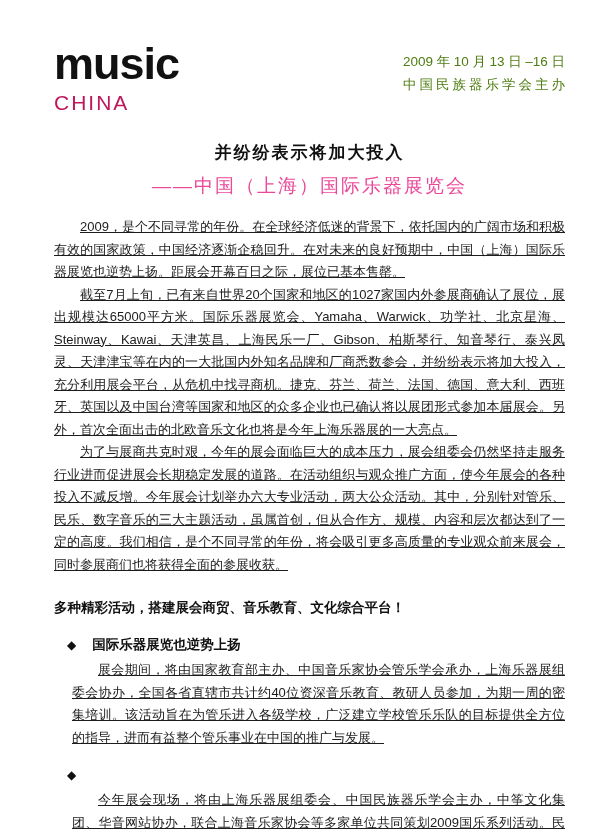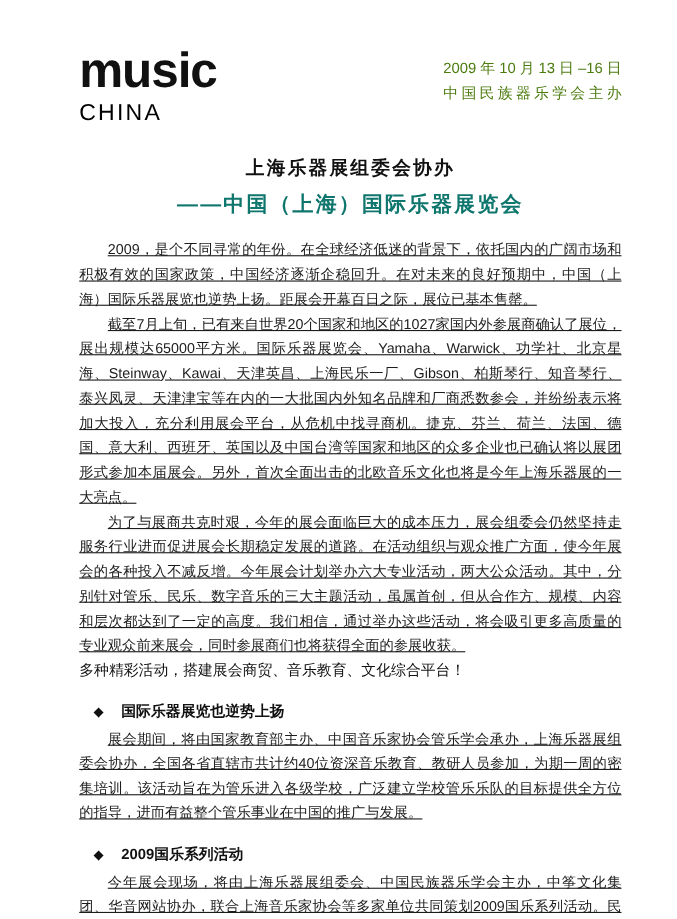--- a/index.html
+++ b/index.html
@@ -8,42 +8,42 @@
     height: 835px;
     background: #ffffff;
     color: #1c1c1c;
     font-family: "Liberation Sans", "DejaVu Sans", sans-serif;
     overflow: hidden;
   }
   .page {
     box-sizing: border-box;
     width: 615px;
     height: 835px;
-    padding: 44px 50px 20px 72px;
+    padding: 44px 50px 20px 54px;
   }
 
   
   .header {
     display: flex;
     justify-content: space-between;
     align-items: flex-start;
   }
   .logo-music {
     font-size: 45px;
     font-weight: 800;
     letter-spacing: -1px;
     line-height: 40px;
     color: #111;
   }
   .logo-china {
     font-size: 21px;
     font-weight: 400;
     letter-spacing: 2px;
     margin-top: 7px;
-    color: #000000;
+    color: #be185d;
   }
   .venue {
     width: 162px;
     margin-top: 6px;
   }
   .venue-line {
     font-size: 13.5px;
     line-height: 23px;
     text-align: justify;
     text-align-last: justify;
@@ -55,41 +55,42 @@
   .title-block { margin-top: 26px; }
   .title-main {
     text-align: center;
     font-weight: bold;
     font-size: 17px;
     letter-spacing: 2px;
     color: #111;
   }
   .title-sub {
     text-align: center;
-    font-weight: bold;
+    font-weight: normal;
     font-size: 19px;
     letter-spacing: 2px;
     margin-top: 9px;
-    color: #0f766e;
+    color: #ec4899;
   }
 
   
   .body-block { margin-top: 17px; }
   .para {
     margin: 0;
     font-size: 13px;
     line-height: 22.5px;
     text-align: justify;
     text-indent: 2em;
     color: #1c1c1c;
     text-decoration: underline;
   }
 
   .highlight-line {
-    font-weight: normal;
+    margin-top: 21px;
+    font-weight: bold;
     font-size: 13.5px;
     line-height: 22px;
     color: #111;
   }
 
   
   .section { margin-top: 15px; }
   .section-heading {
     display: flex;
     align-items: baseline;
@@ -97,60 +98,59 @@
     font-size: 13.5px;
     line-height: 22px;
     padding-left: 13px;
     color: #111;
   }
   .diamond {
     font-size: 12px;
     margin-right: 16px;
     color: #111;
   }
-  .section .para { margin-top: 3px; }
+  .section .para { margin-top: 3px; margin-left: 18px; }
 </style>
 </head>
 <body>
 
 <div class="page">
 
   <div class="header">
     <div class="logo">
       <div class="logo-music">music</div>
       <div class="logo-china">CHINA</div>
     </div>
     <div class="venue">
       <div class="venue-line">2009年10月13日–16日</div>
       <div class="venue-line">中国民族器乐学会主办</div>
     </div>
   </div>
 
   <div class="title-block">
-    <div class="title-main">上海乐器展组委会协办</div>
+    <div class="title-main">并纷纷表示将加大投入</div>
     <div class="title-sub">——中国（上海）国际乐器展览会</div>
   </div>
 
   <div class="body-block">
     <p class="para">2009，是个不同寻常的年份。在全球经济低迷的背景下，依托国内的广阔市场和积极有效的国家政策，中国经济逐渐企稳回升。在对未来的良好预期中，中国（上海）国际乐器展览也逆势上扬。距展会开幕百日之际，展位已基本售罄。</p>
     <p class="para">截至7月上旬，已有来自世界20个国家和地区的1027家国内外参展商确认了展位，展出规模达65000平方米。国际乐器展览会、Yamaha、Warwick、功学社、北京星海、Steinway、Kawai、天津英昌、上海民乐一厂、Gibson、柏斯琴行、知音琴行、泰兴凤灵、天津津宝等在内的一大批国内外知名品牌和厂商悉数参会，并纷纷表示将加大投入，充分利用展会平台，从危机中找寻商机。捷克、芬兰、荷兰、法国、德国、意大利、西班牙、英国以及中国台湾等国家和地区的众多企业也已确认将以展团形式参加本届展会。另外，首次全面出击的北欧音乐文化也将是今年上海乐器展的一大亮点。</p>
-    <p class="para">为了与展商共克时艰，今年的展会面临巨大的成本压力，展会组委会仍然坚持走服务行业进而促进展会长期稳定发展的道路。在活动组织与观众推广方面，使今年展会的各种投入不减反增。今年展会计划举办六大专业活动，两大公众活动。其中，分别针对管乐、民乐、数字音乐的三大主题活动，虽属首创，但从合作方、规模、内容和层次都达到了一定的高度。我们相信，通过举办这些活动，将会吸引更多高质量的专业观众前来展会，同时参展商们也将获得全面的参展收获。</p>
+    <p class="para">为了与展商共克时艰，今年的展会面临巨大的成本压力，展会组委会仍然坚持走服务行业进而促进展会长期稳定发展的道路。在活动组织与观众推广方面，使今年展会的各种投入不减反增。今年展会计划举办六大专业活动，两大公众活动。其中，分别针对管乐、民乐、数字音乐的三大主题活动，虽属首创，但从合作方、规模、内容和层次都达到了一定的高度。我们相信，是个不同寻常的年份，将会吸引更多高质量的专业观众前来展会，同时参展商们也将获得全面的参展收获。</p>
   </div>
 
   <div class="highlight-line">多种精彩活动，搭建展会商贸、音乐教育、文化综合平台！</div>
 
   <div class="section">
     <div class="section-heading">
       <span class="diamond">◆</span>
       <span>国际乐器展览也逆势上扬</span>
     </div>
     <p class="para">展会期间，将由国家教育部主办、中国音乐家协会管乐学会承办，上海乐器展组委会协办，全国各省直辖市共计约40位资深音乐教育、教研人员参加，为期一周的密集培训。该活动旨在为管乐进入各级学校，广泛建立学校管乐乐队的目标提供全方位的指导，进而有益整个管乐事业在中国的推广与发展。</p>
   </div>
 
   <div class="section">
     <div class="section-heading">
       <span class="diamond">◆</span>
-      <span>2009国乐系列活动</span>
     </div>
     <p class="para">今年展会现场，将由上海乐器展组委会、中国民族器乐学会主办，中筝文化集团、华音网站协办，联合上海音乐家协会等多家单位共同策划2009国乐系列活动。民乐飘香，绚烂国粹；五大内容，交相辉映。2009上海乐器展开幕音乐会、2009中国民族音乐教育发展论坛、音乐名师大讲堂、民乐培训进修班以及其他各色民乐主题活动，将贯穿展期的始终，连接起众多民乐演奏家与爱好者。这也充分体现了主办方希望通过展会这一国际化平台，推广民族器乐、弘扬民族音乐，宣传中华文明的良好愿望和孜孜追求。</p>
   </div>
 
 </div>
 
 </body></html>

